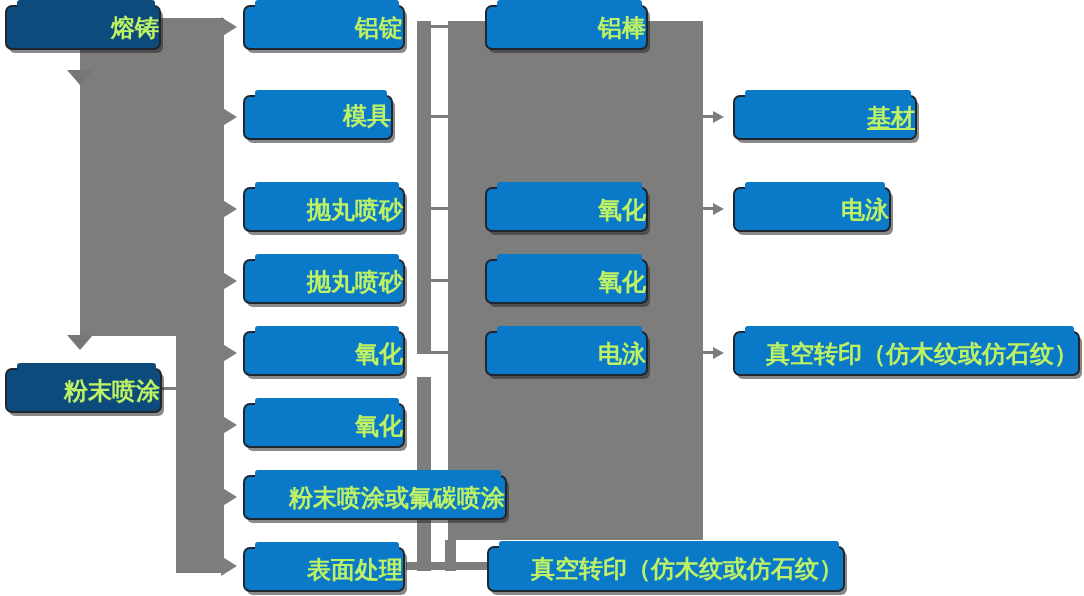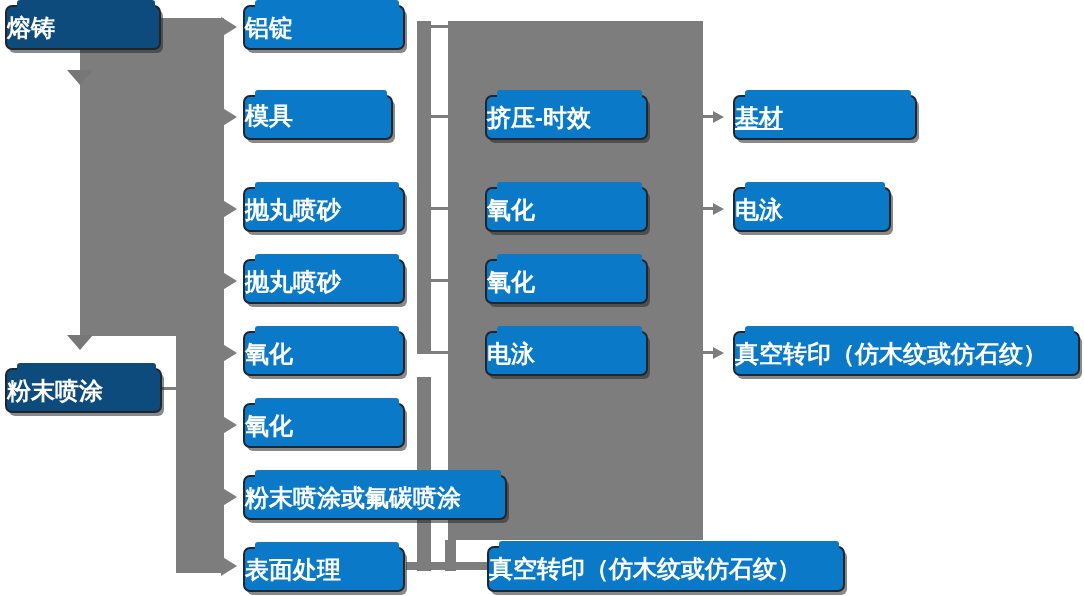--- a/index.html
+++ b/index.html
@@ -32,24 +32,24 @@
     border-left: 11px solid #7d7d7d;
   }
   
   .box {
     position: absolute;
     height: 45px;
     box-sizing: border-box;
     background: #0a79c8;
     border: 2px solid #20262e;
     border-radius: 7px;
-    color: #ffffff;
+    color: #bef264;
     font-size: 24px;
     font-weight: bold;
-    text-align: left;
+    text-align: right;
     line-height: 41px;
     white-space: nowrap;
     z-index: 2;
     box-shadow: 3px 4px 0 -1px rgba(40,40,40,0.55);
   }
   .box::before { 
     content: "";
     position: absolute;
     left: 10px; right: 4px; top: -7px; bottom: 6px;
     background: inherit;
@@ -102,21 +102,21 @@
 
   <div class="box" style="left:243px; top:5px;   width:162px;">铝锭</div>
   <div class="box" style="left:243px; top:95px;  width:150px;font-family:Liberation Mono, monospace;">模具</div>
   <div class="box" style="left:243px; top:187px; width:162px;">抛丸喷砂</div>
   <div class="box" style="left:243px; top:259px; width:162px;">抛丸喷砂</div>
   <div class="box" style="left:243px; top:331px; width:162px;">氧化</div>
   <div class="box" style="left:243px; top:403px; width:162px;">氧化</div>
   <div class="box" style="left:243px; top:475px; width:264px;">粉末喷涂或氟碳喷涂</div>
   <div class="box" style="left:243px; top:547px; width:162px;">表面处理</div>
 
-  <div class="box" style="left:485px; top:95px;  width:163px;">挤压-时效</div>
+  <div class="box" style="left:485px; top:5px;   width:163px;">铝棒</div>
   <div class="box" style="left:485px; top:187px; width:163px;">氧化</div>
   <div class="box" style="left:485px; top:259px; width:163px;">氧化</div>
   <div class="box" style="left:485px; top:331px; width:163px;">电泳</div>
   <div class="box" style="left:487px; top:546px; width:358px; height:46px;">真空转印（仿木纹或仿石纹）</div>
 
   <div class="box" style="left:733px; top:95px;  width:184px;text-decoration:underline;">基材</div>
   <div class="box" style="left:733px; top:187px; width:158px;">电泳</div>
   <div class="box" style="left:733px; top:331px; width:347px;">真空转印（仿木纹或仿石纹）</div>
 
 </div>

